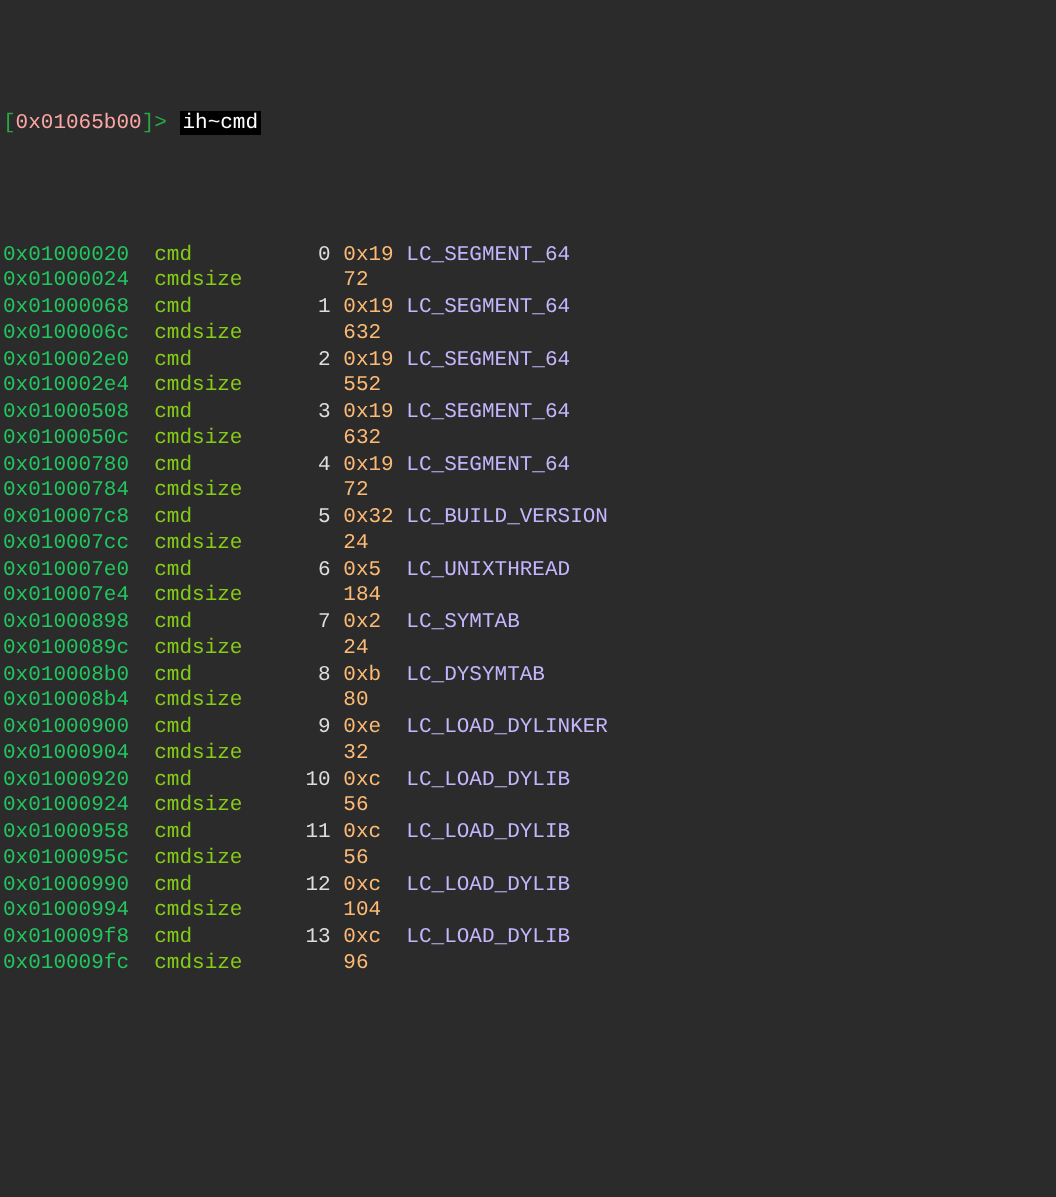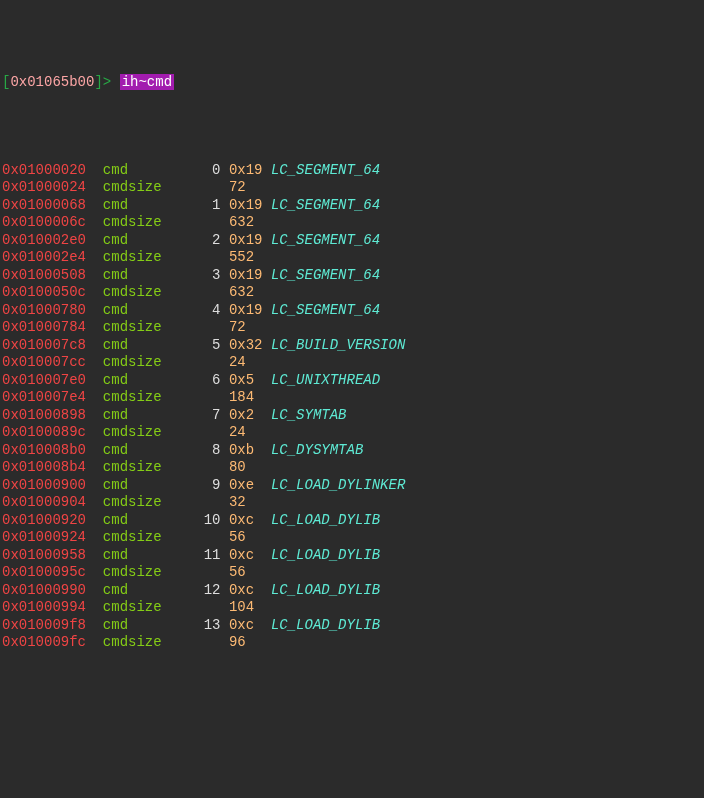--- a/index.html
+++ b/index.html
@@ -15,29 +15,29 @@
   .terminal {
     padding: 4px 4px 4px 2px;
     white-space: pre;
   }
   .row { display: block; }
   .prompt .lb  { color: #28a745; }           
   .prompt .addr{ color: #fca5a5; }           
   .prompt .rb  { color: #28a745; }           
   .prompt .gt  { color: #28a745; }           
   .prompt .cmd {
-    background: #a21caf;
+    background: #000000;
     color: #fff;
     padding: 0 2px;
   }
-  .col-addr { color: #ef4444; }
+  .col-addr { color: #22c55e; }
   .col-name { color: #84cc16; }
   .col-idx  { color: #ddd; }
   .col-hex  { color: #fdba74; }
-  .col-desc { color: #5eead4; font-style: italic; }
+  .col-desc { color: #c4b5fd; }
 </style>
 </head>
 <body>
 
 <div class="terminal">
 
   
   <div class="row prompt"><span class="lb">[</span><span class="addr">0x01065b00</span><span class="rb">]</span><span class="gt">&gt; </span><span class="cmd">ih~cmd</span></div>
 
   

